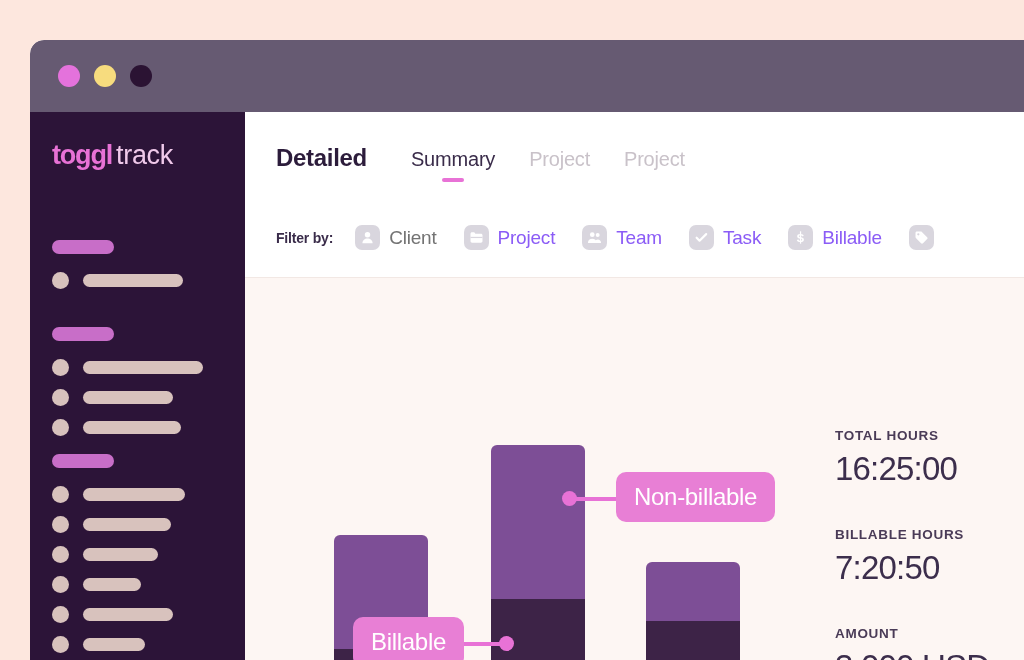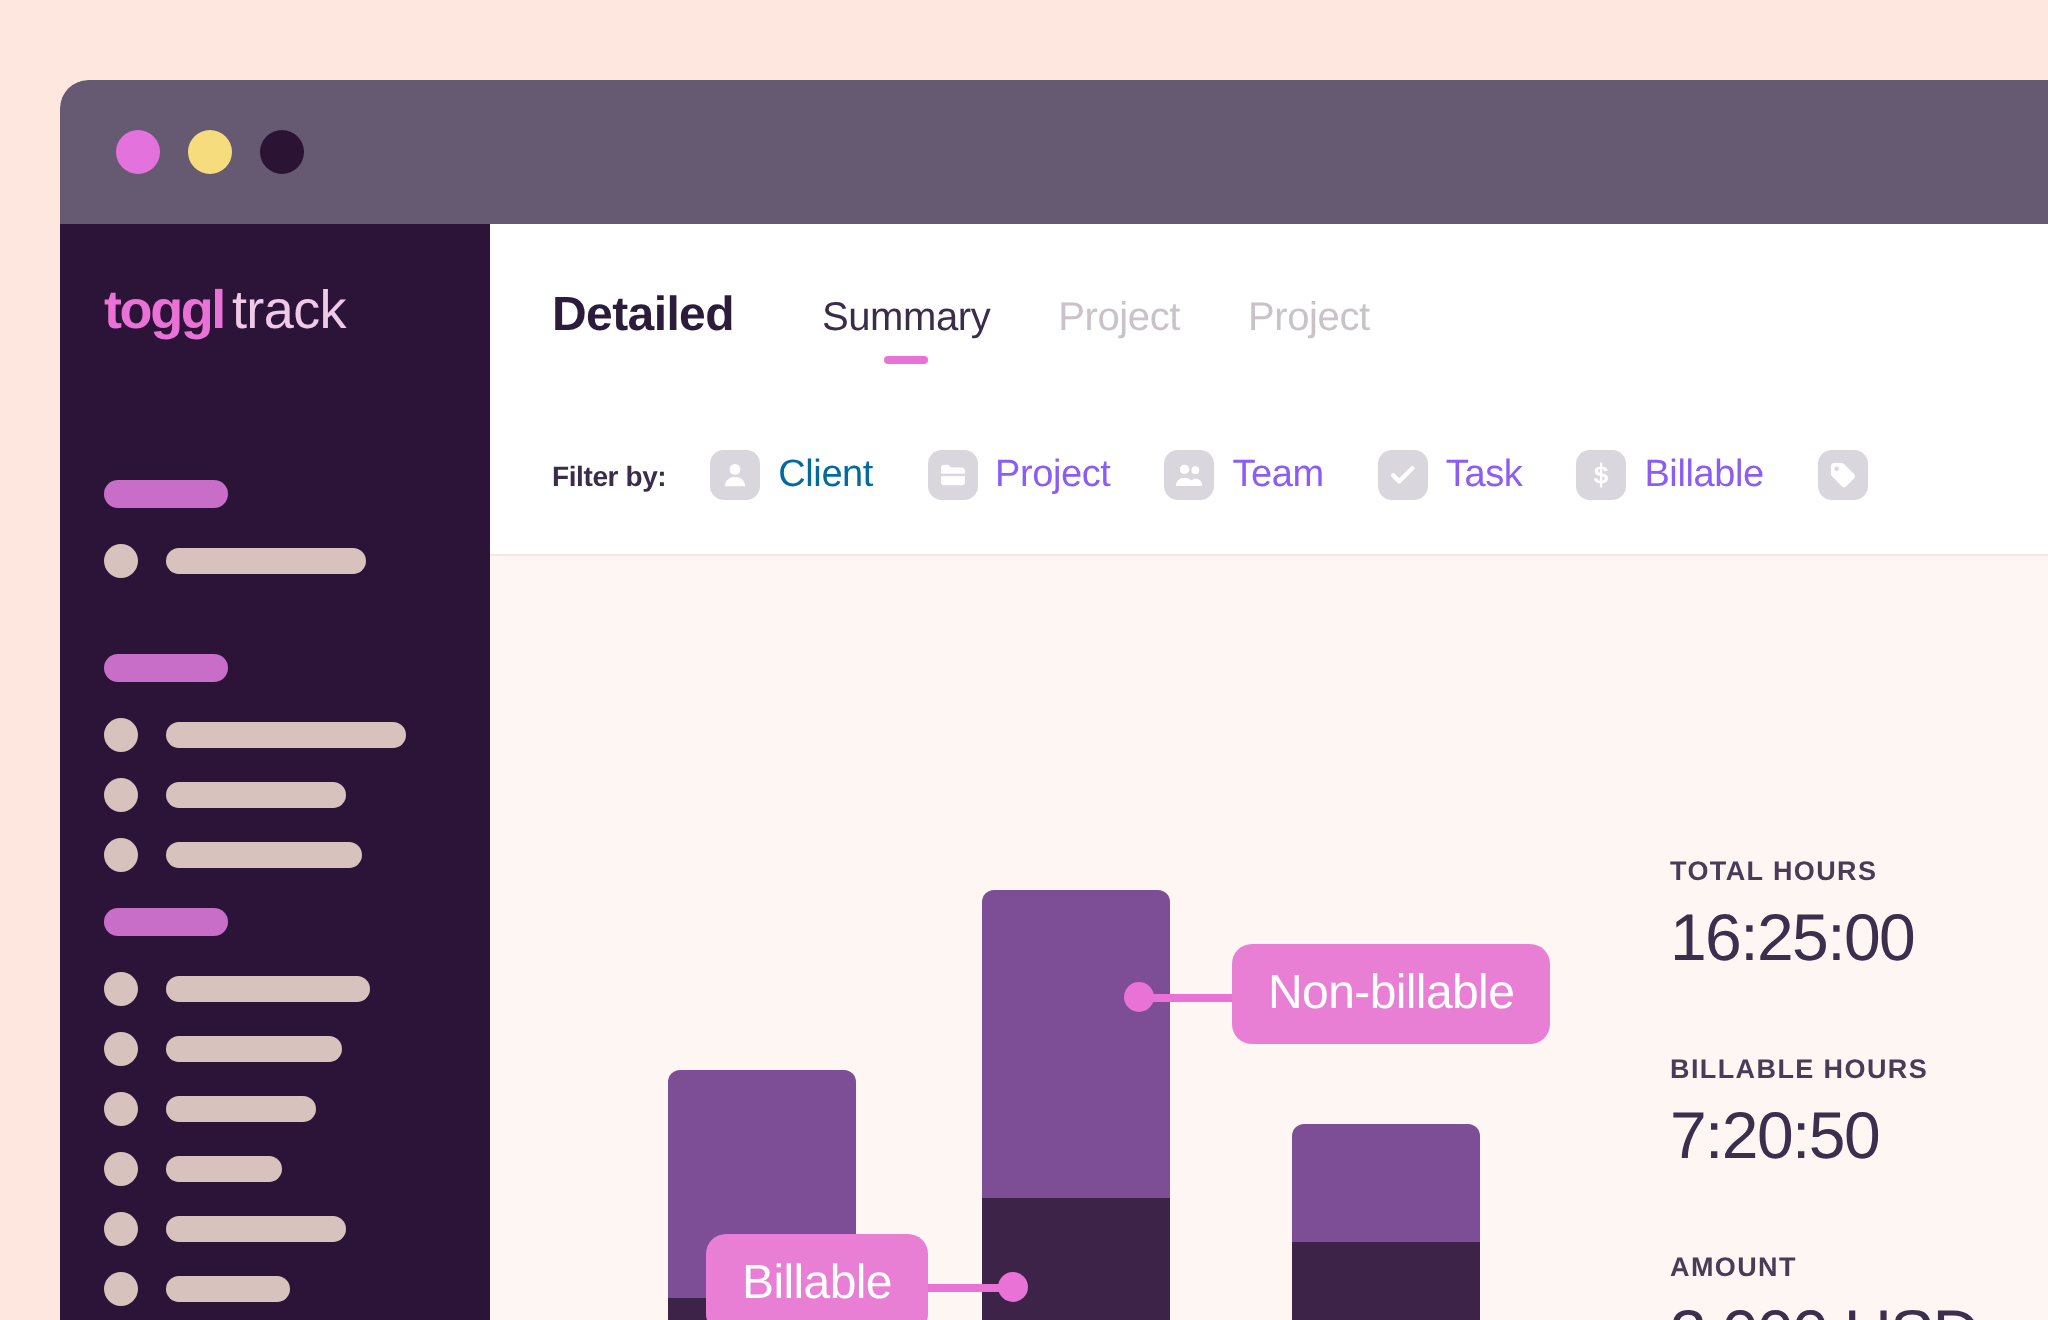--- a/index.html
+++ b/index.html
@@ -87,21 +87,21 @@
   }
   .filter {
     display:flex; align-items:center; gap:9px; margin-right:27px;
   }
   .f-icon {
     width:25px; height:25px; border-radius:7px; background:#d9d6de;
     display:flex; align-items:center; justify-content:center; flex:0 0 auto;
   }
   .f-icon svg { display:block; }
   .f-text { font-size:19px; color:#8b5cf6; letter-spacing:-0.2px; }
-  .f-text.dark { color:#0369a1;text-align:center; }
+  .f-text.dark { color:#737373;text-align:center; }
 
   
   .chart-area { position:absolute; left:0; top:166px; width:779px; height:382px; }
   .bar-group { position:absolute; }
   .bar {
     position:absolute; border-radius:6px; overflow:hidden;
     background:#7d4e96;
   }
   .bar .billable {
     position:absolute; left:0; bottom:0; width:100%; background:#3d2347;

